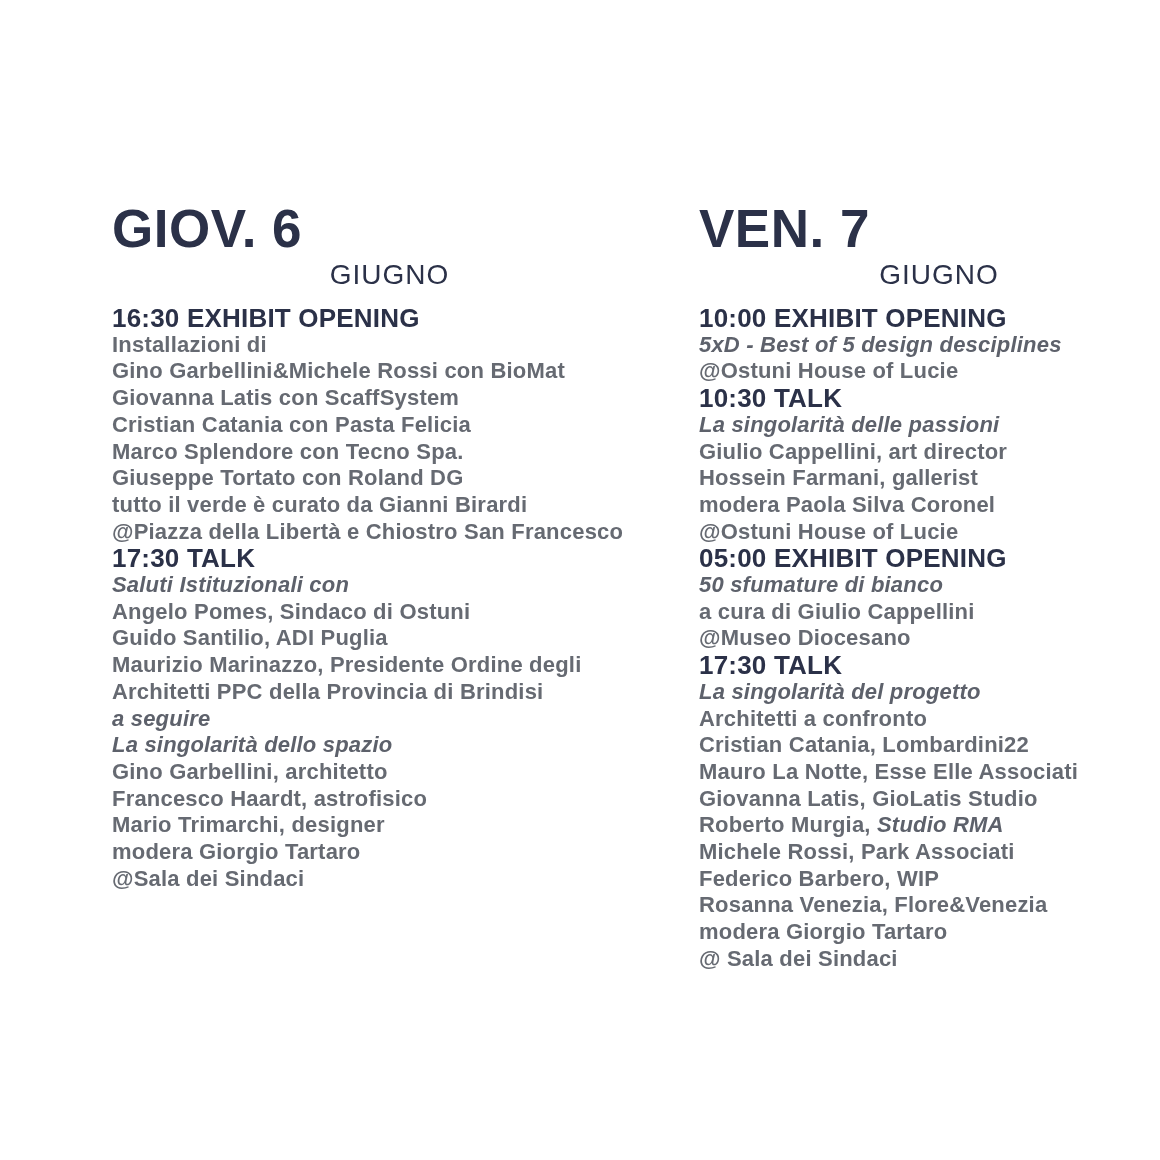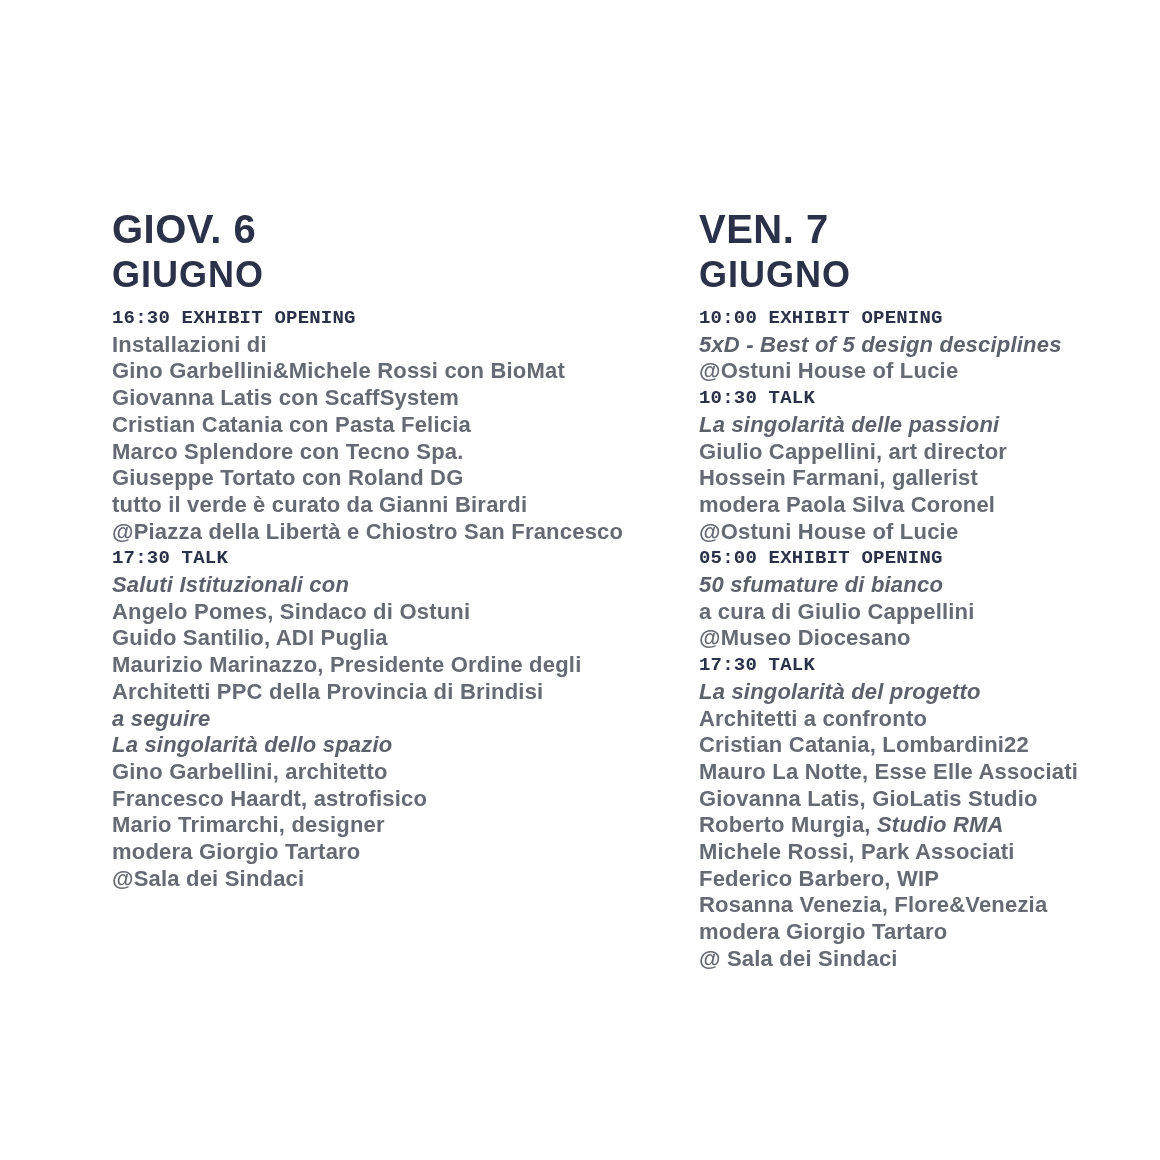--- a/index.html
+++ b/index.html
@@ -27,48 +27,48 @@
   .day-column.left {
     width: 555px;
     flex: 0 0 555px;
   }
   .day-column.right {
     width: 480px;
     flex: 0 0 480px;
     margin-left: 32px;
   }
   .day-title {
-    font-size: 40px;
+    font-size: 53px;
     font-weight: 700;
     color: var(--heading, #2b3148);
     line-height: 46px;
     letter-spacing: 0.5px;
     white-space: nowrap;
   }
   .month-title {
-    font-size: 36px;
-    font-weight: 700;
+    font-size: 28px;
+    font-weight: 400;
     color: var(--heading, #2b3148);
     line-height: 46px;
     letter-spacing: 1px;
     margin-bottom: 7px;
     white-space: nowrap;
+    text-align: center;
   }
   .events-list .event {
     margin: 0;
     padding: 0;
   }
   .event-title {
-    font-size: 19px;
+    font-size: 26px;
     font-weight: 700;
     color: var(--heading, #2b3148);
     line-height: 26.7px;
     letter-spacing: 0.2px;
     white-space: nowrap;
-    font-family: Liberation Mono, monospace;
   }
   .line {
     font-size: 22px;
     font-weight: 700;
     color: var(--body, #666a72);
     line-height: 26.7px;
     letter-spacing: 0.2px;
     white-space: nowrap;
   }
   .line .italic {

